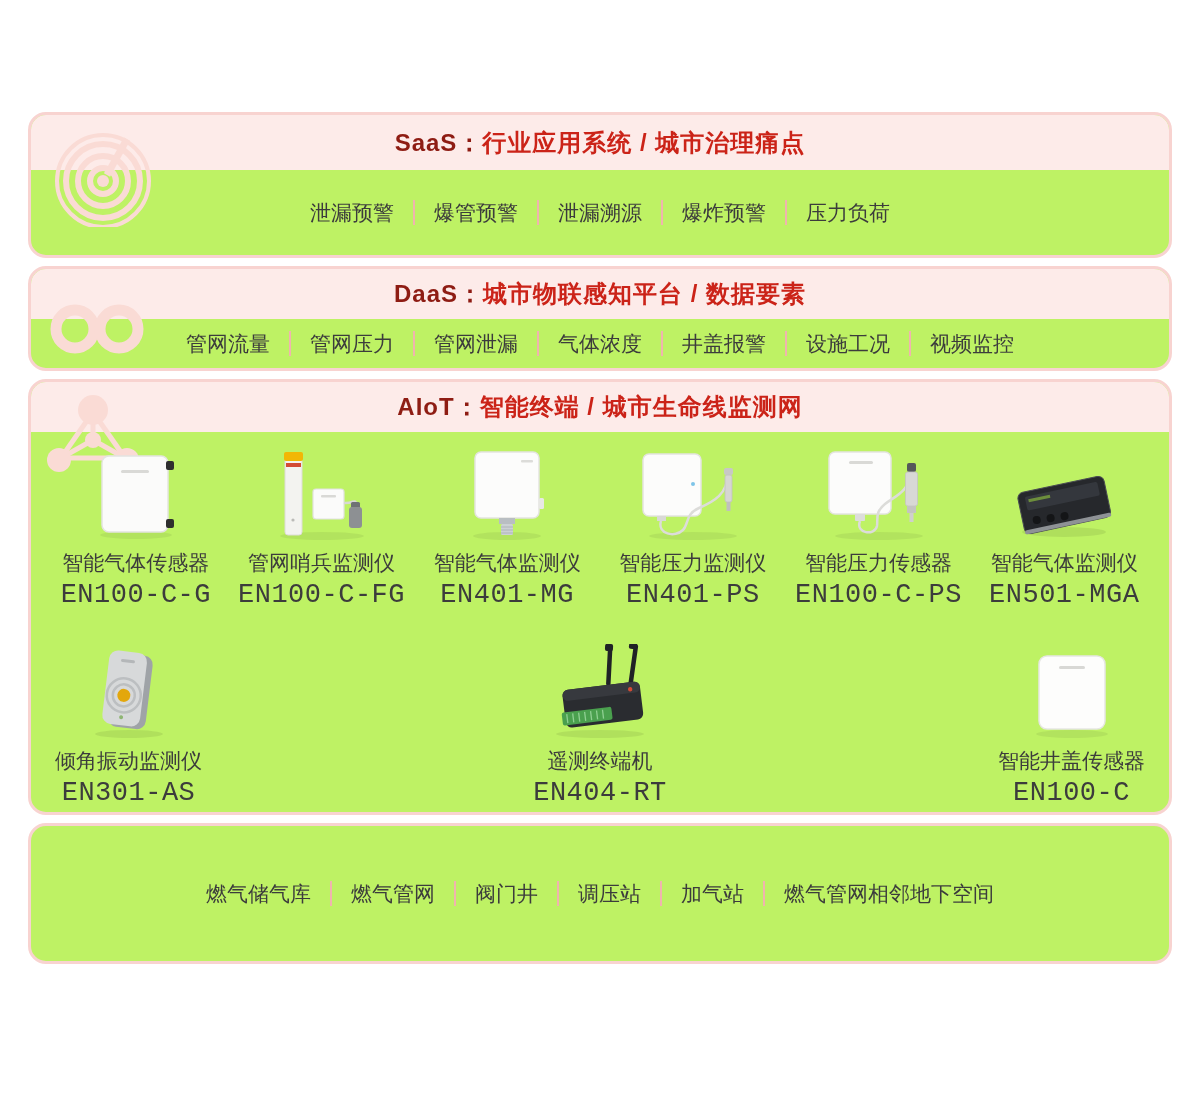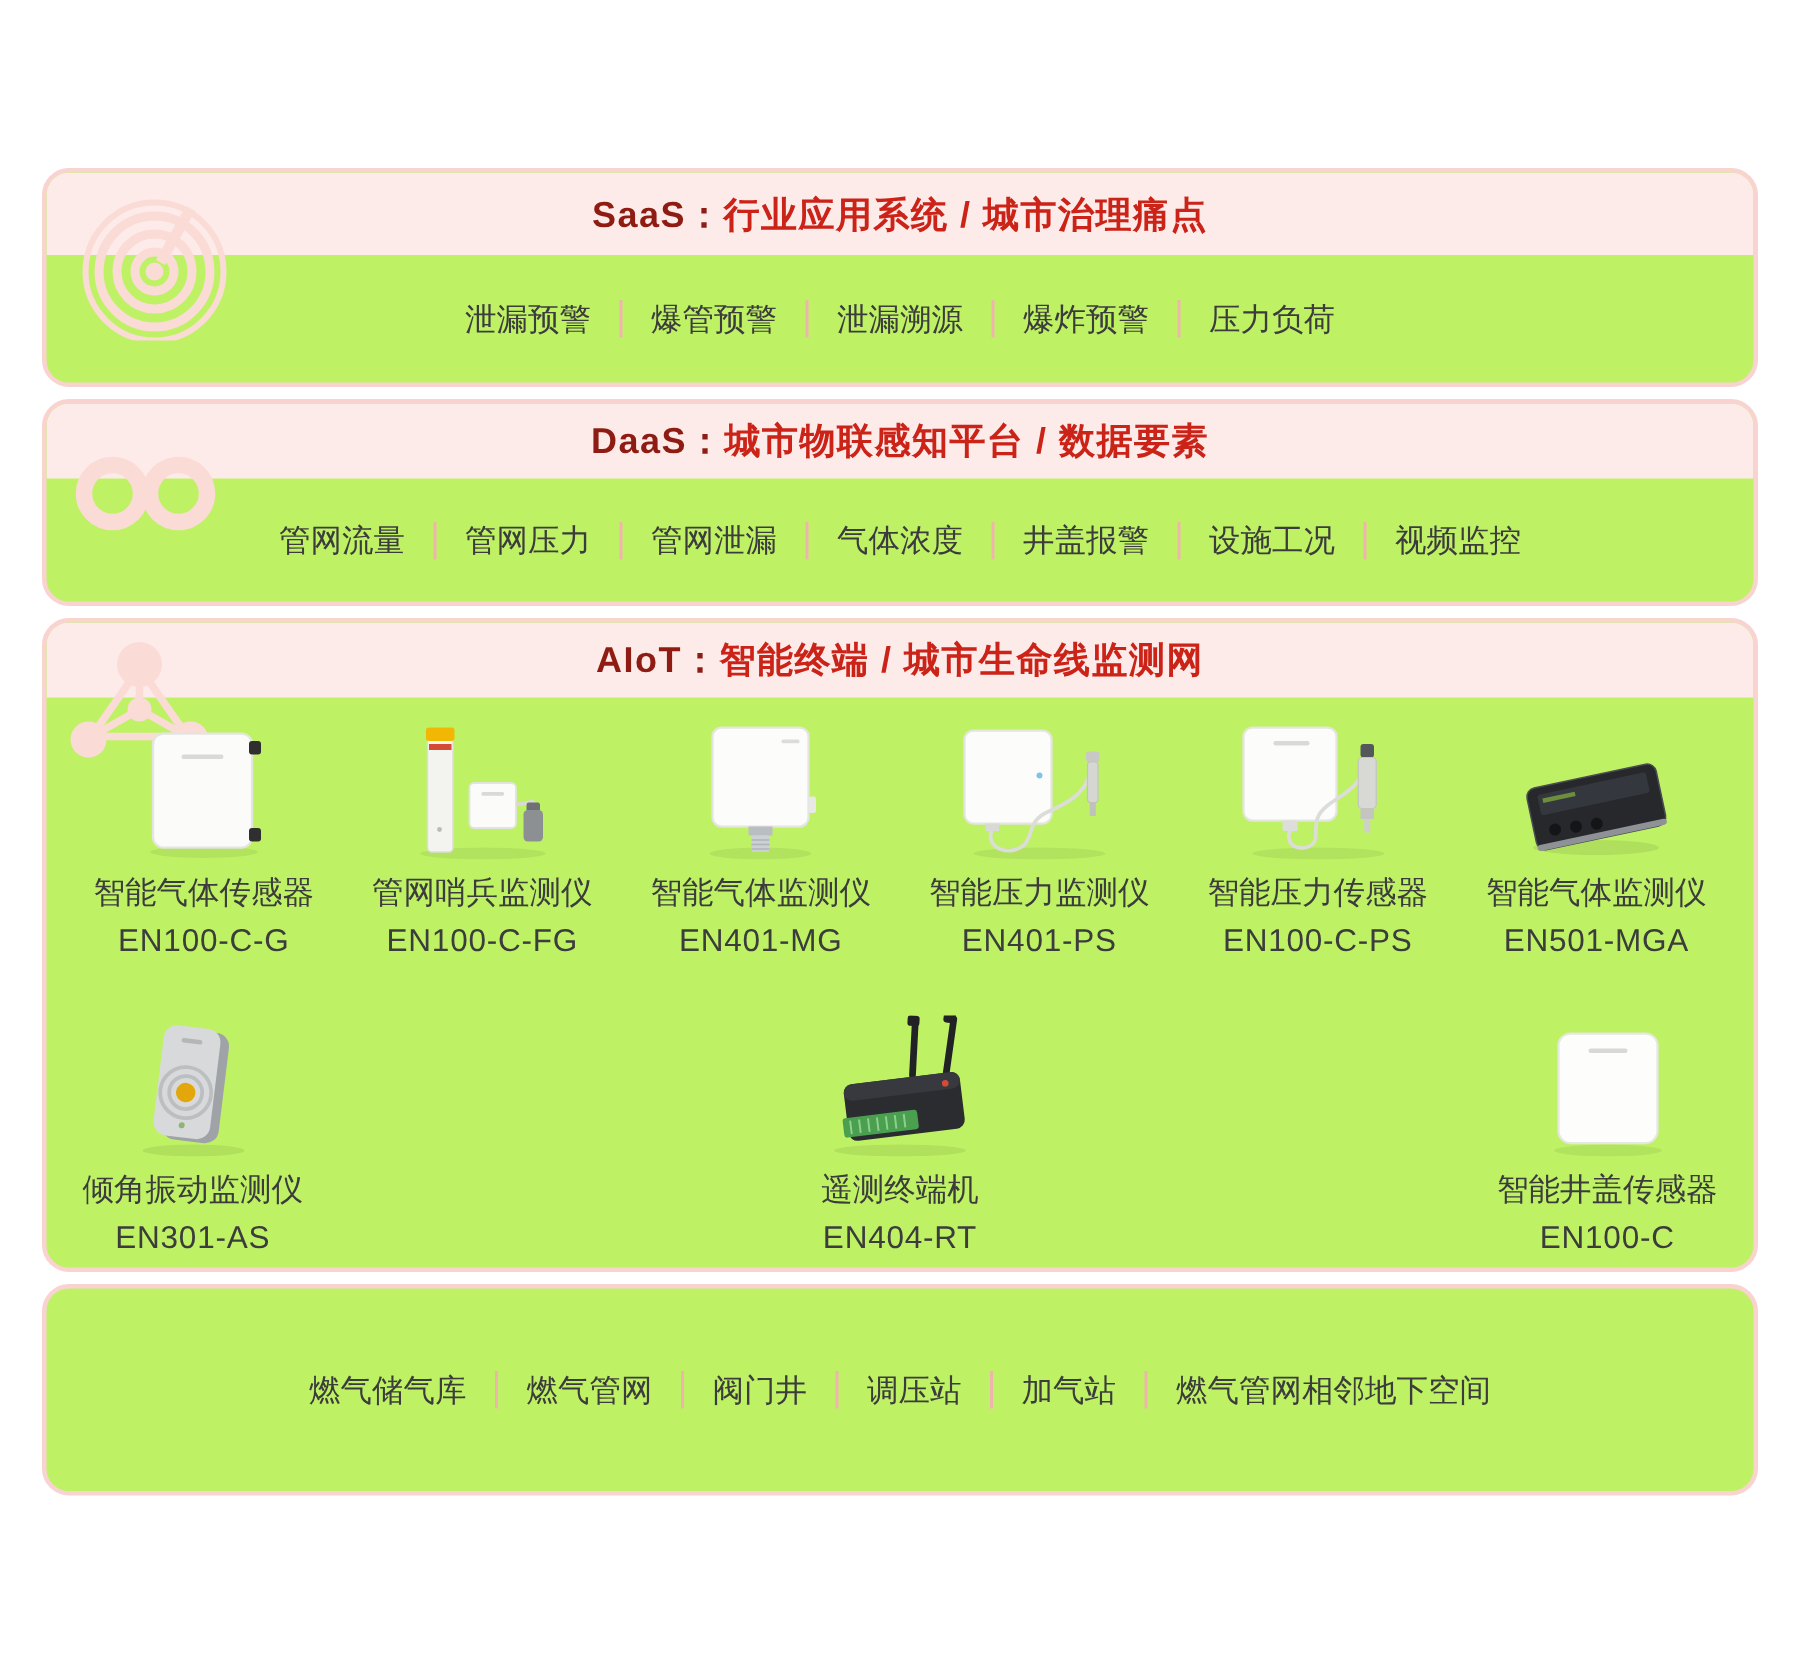--- a/index.html
+++ b/index.html
@@ -8,21 +8,21 @@
     width:1200px; height:1109px; position:relative; overflow:hidden;
     font-family:"Liberation Sans","DejaVu Sans",sans-serif;
   }
   .stack { position:absolute; top:112px; left:28px; width:1144px;
     display:flex; flex-direction:column; gap:8px; }
   .panel {
     position:relative; border:3px solid #f8d3d0; border-radius:18px;
     background:#bef264; overflow:hidden; display:flex; flex-direction:column;
   }
   .panel.s1 { height:146px; }
-  .panel.s2 { height:138px; }
+  .panel.s2 { height:105px; }
   .panel.s3 { height:436px; }
   .panel.s4 { height:141px; }
   .band {
     flex:0 0 auto; background:#fdebe9; display:flex;
     align-items:center; justify-content:center; position:relative; z-index:1;
   }
   .s1 .band { height:55px; } .s2 .band { height:50px; }
   .s3 .band { height:50px; } .s4 .band { height:54px; }
   .panel-title { font-size:24px; font-weight:bold; color:#cb2318; letter-spacing:1px; white-space:nowrap; }
   .panel-title .prefix { color:#8e1c13; }
@@ -36,21 +36,21 @@
   .item { font-size:21px; color:#3c3c3c; padding:0 19px; white-space:nowrap; }
   .sep { width:2px; height:25px; background:#f0b4ae; flex:0 0 auto; }
   .products-row { display:flex; z-index:3; }
   .row1 { padding:0 12px; margin-top:16px; }
   .row1 .pcell { flex:1 1 0; }
   .row2 { justify-content:space-between; margin-top:34px; }
   .row2 .pcell { flex:0 0 195px; }
   .pcell { display:flex; flex-direction:column; align-items:center; }
   .pimg { height:92px; display:flex; align-items:flex-end; justify-content:center; }
   .pname { font-size:21px; color:#3c3c3c; margin-top:8px; line-height:30px; white-space:nowrap; }
-  .pmodel { font-size:21px; color:#3c3c3c; line-height:34px; letter-spacing:0.5px; white-space:nowrap; }
+  .pmodel { font-size:27px; color:#3c3c3c; line-height:34px; letter-spacing:0.5px; white-space:nowrap;font-family:Liberation Mono, monospace; }
 </style>
 </head>
 <body>
 
 <div class="stack">
 
   <section class="panel s1">
     <div class="band">
       <h2 class="panel-title"><span class="prefix">SaaS：</span><span>行业应用系统 / 城市治理痛点</span></h2>
     </div>

